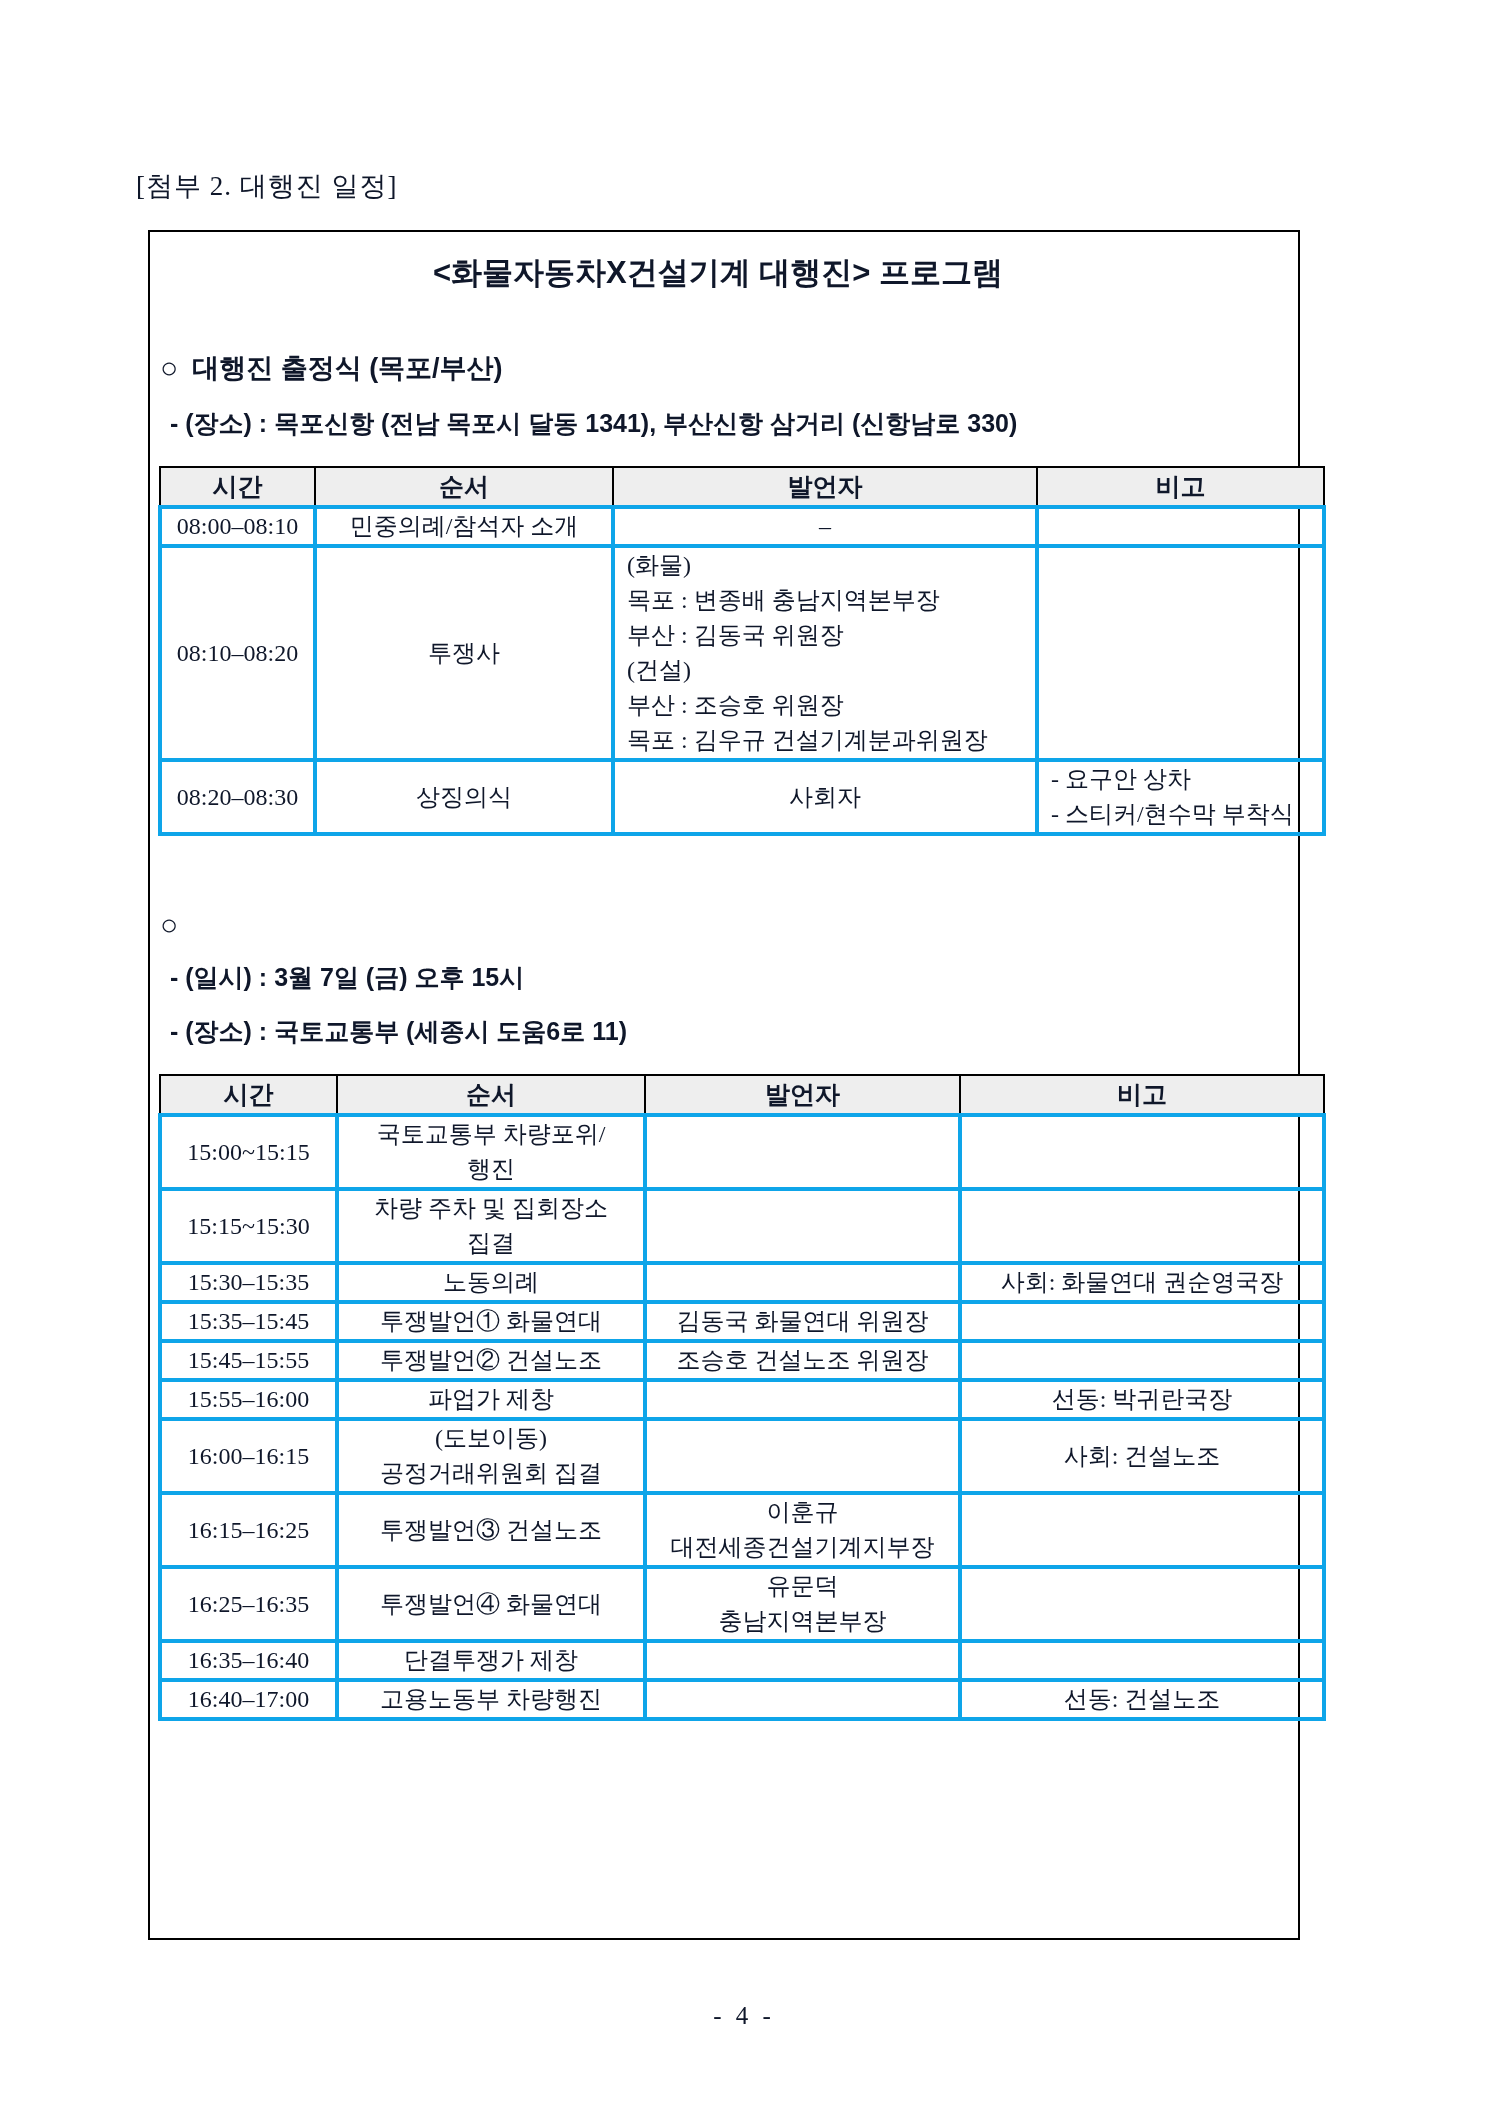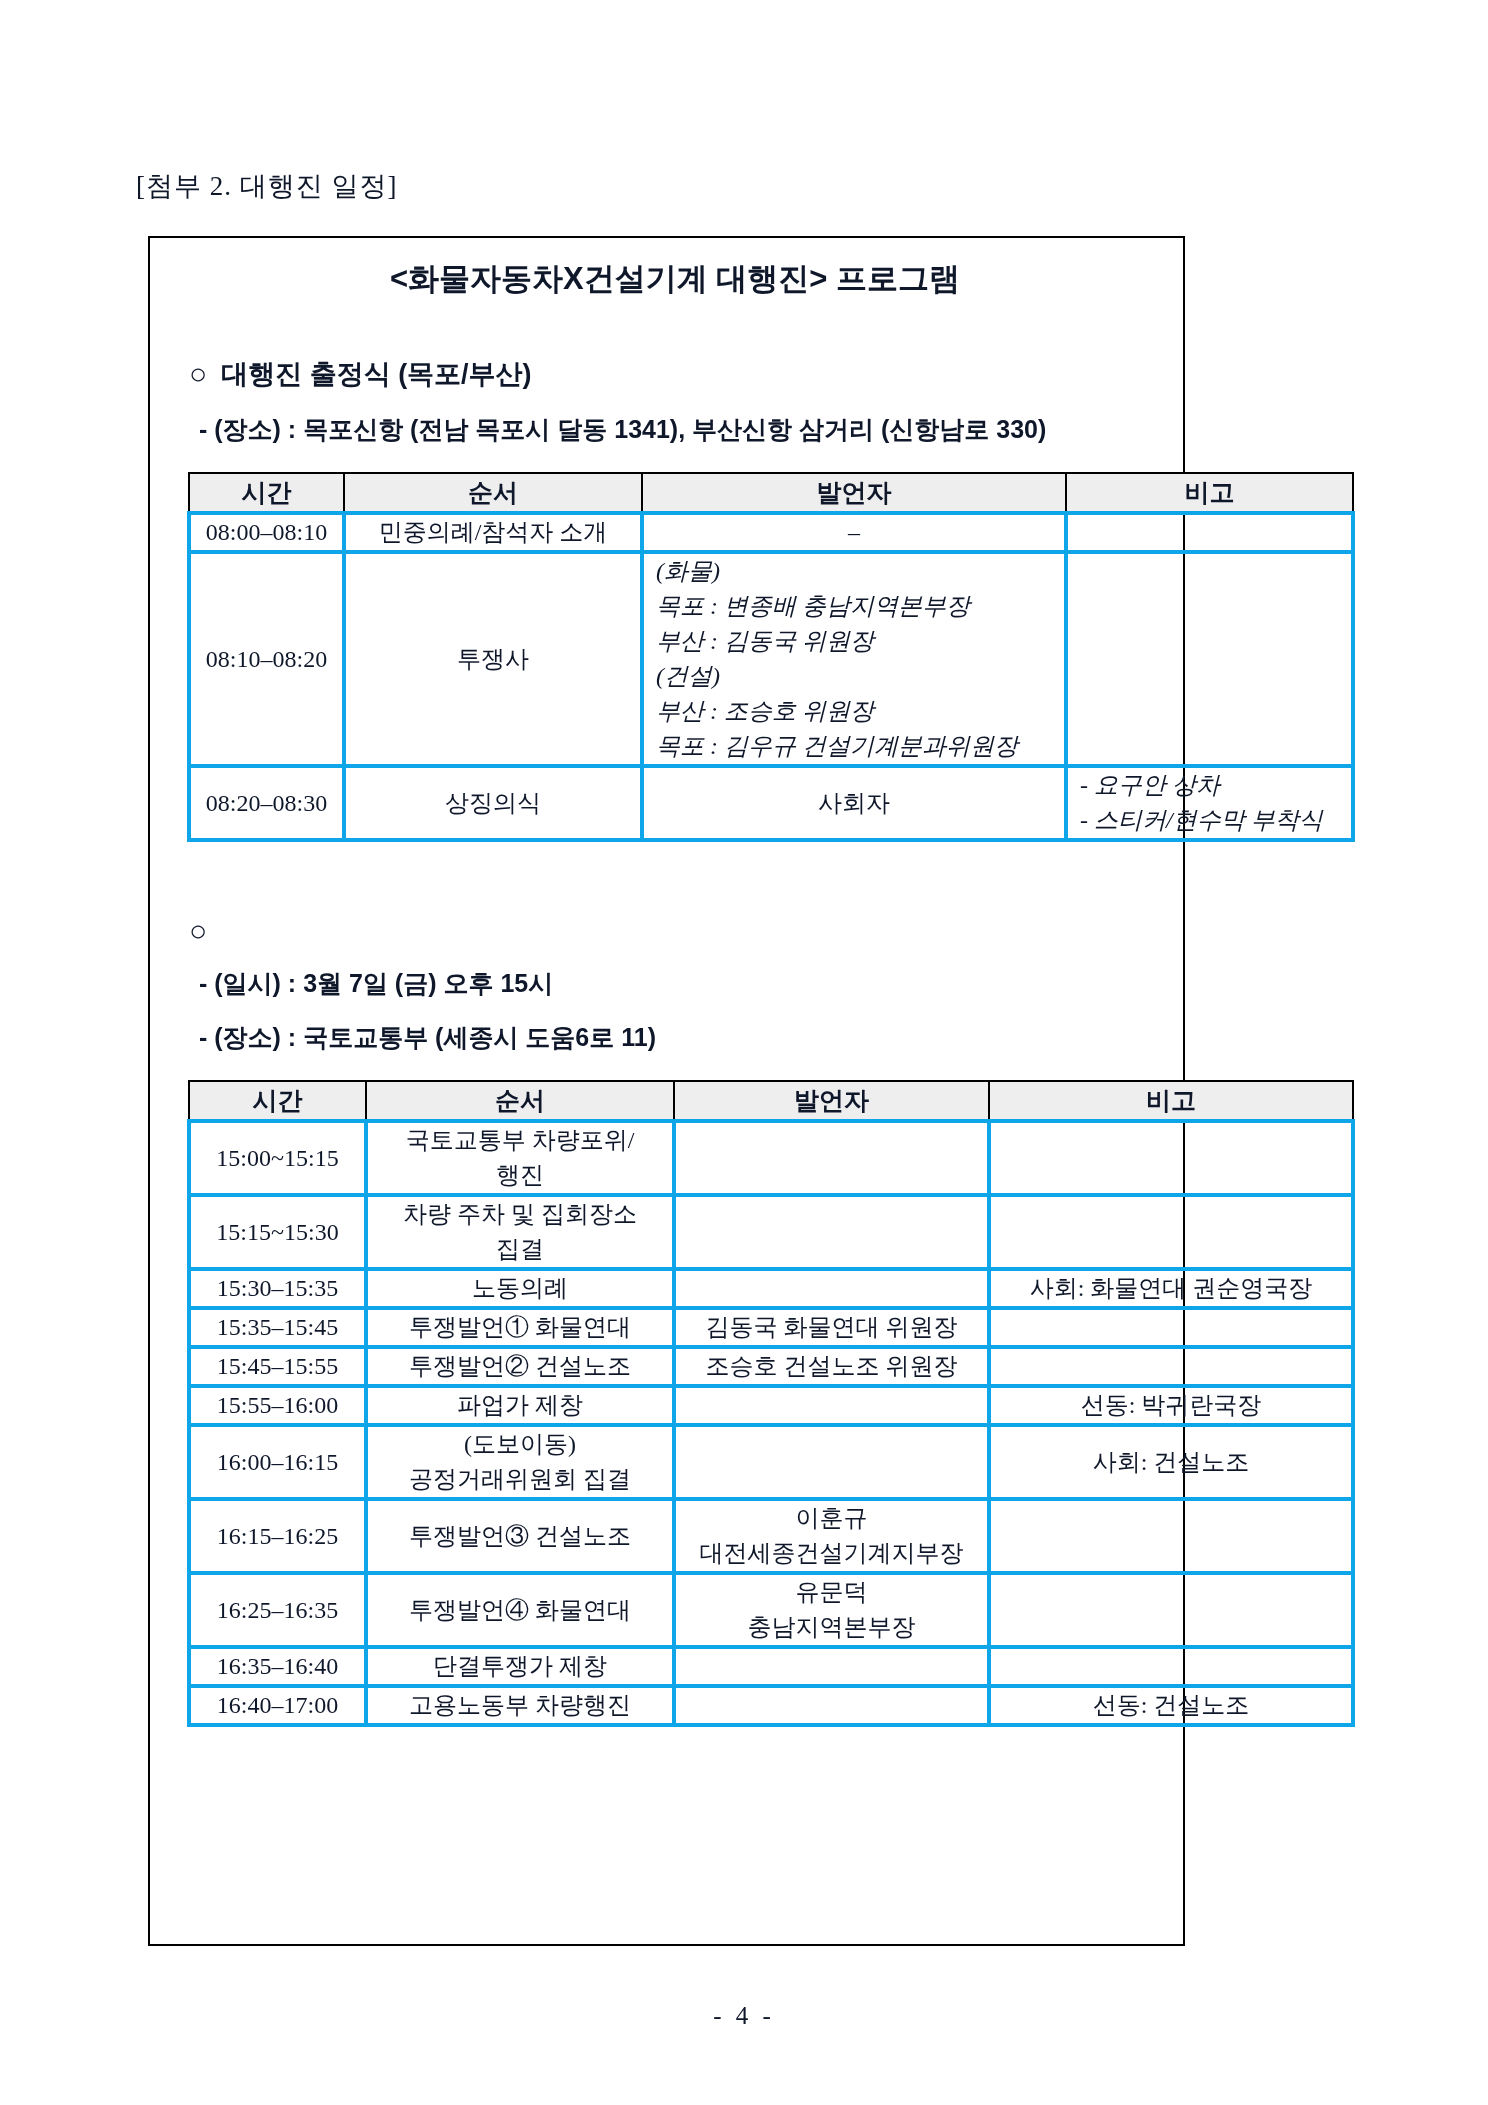--- a/index.html
+++ b/index.html
@@ -5,22 +5,22 @@
   html,body { margin:0; padding:0; background:#ffffff; }
   .page {
     position:relative; width:1488px; height:2105px; background:#ffffff;
     font-family:"Liberation Serif", serif; color:#0f172a;
   }
   .attachment-label {
     position:absolute; left:136px; top:168px;
     font-size:27px; letter-spacing:1px;
   }
   .doc-box {
-    position:absolute; left:148px; top:236px; width:1037px; height:1710px;
-    border:2px solid #000; box-sizing:border-box; padding:16px 20px 0 37px;
+    position:absolute; left:148px; top:230px; width:1152px; height:1710px;
+    border:2px solid #000; box-sizing:border-box; padding:16px 20px 0 8px;
   }
   .doc-title {
     text-align:center; font-family:"Liberation Sans", sans-serif;
     font-weight:bold; font-size:31px; margin-top:4px;
   }
   .section { margin-top:56px; }
   .section + .section { margin-top:74px; }
   .section-heading {
     display:flex; align-items:center; gap:14px;
     font-family:"Liberation Sans", sans-serif; font-weight:bold; font-size:27px;
@@ -40,21 +40,21 @@
     font-size:25px; font-weight:bold; height:37px; line-height:37px; padding:0;
     text-align:center;
     margin-top:40px;
   }
   .schedule-table td {
     border:4px solid #0ea5e9; padding:0; text-align:center; vertical-align:middle;
     font-size:24px;
   }
   .schedule-table td .ln { line-height:35px; min-height:35px; }
   .schedule-table td.left { text-align:left; }
-  .schedule-table td.left .ln { padding-left:12px; padding-right:6px;font-style:italic; }
+  .schedule-table td.left .ln { padding-left:12px; padding-right:6px; }
   
   .table-launch col.c-time    { width:155px; }
   .table-launch col.c-order   { width:298px; }
   .table-launch col.c-speaker { width:424px; }
   .table-launch col.c-note    { width:287px; }
   .table-rally col.c-time     { width:177px; }
   .table-rally col.c-order    { width:308px; }
   .table-rally col.c-speaker  { width:315px; }
   .table-rally col.c-note     { width:364px; }
   .page-number {

